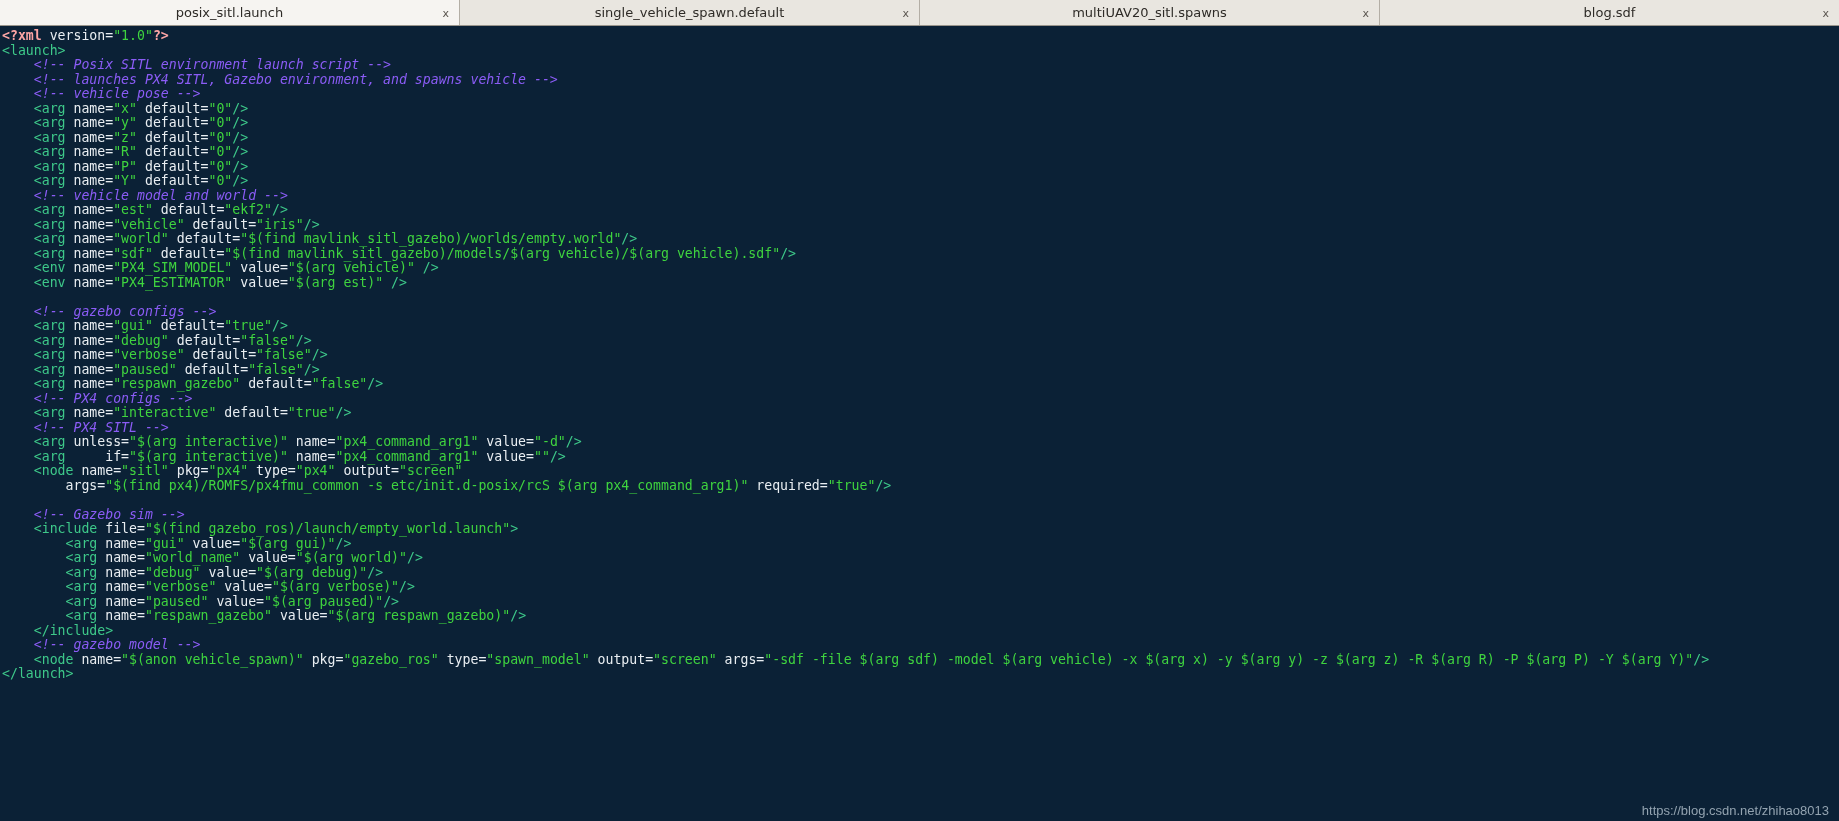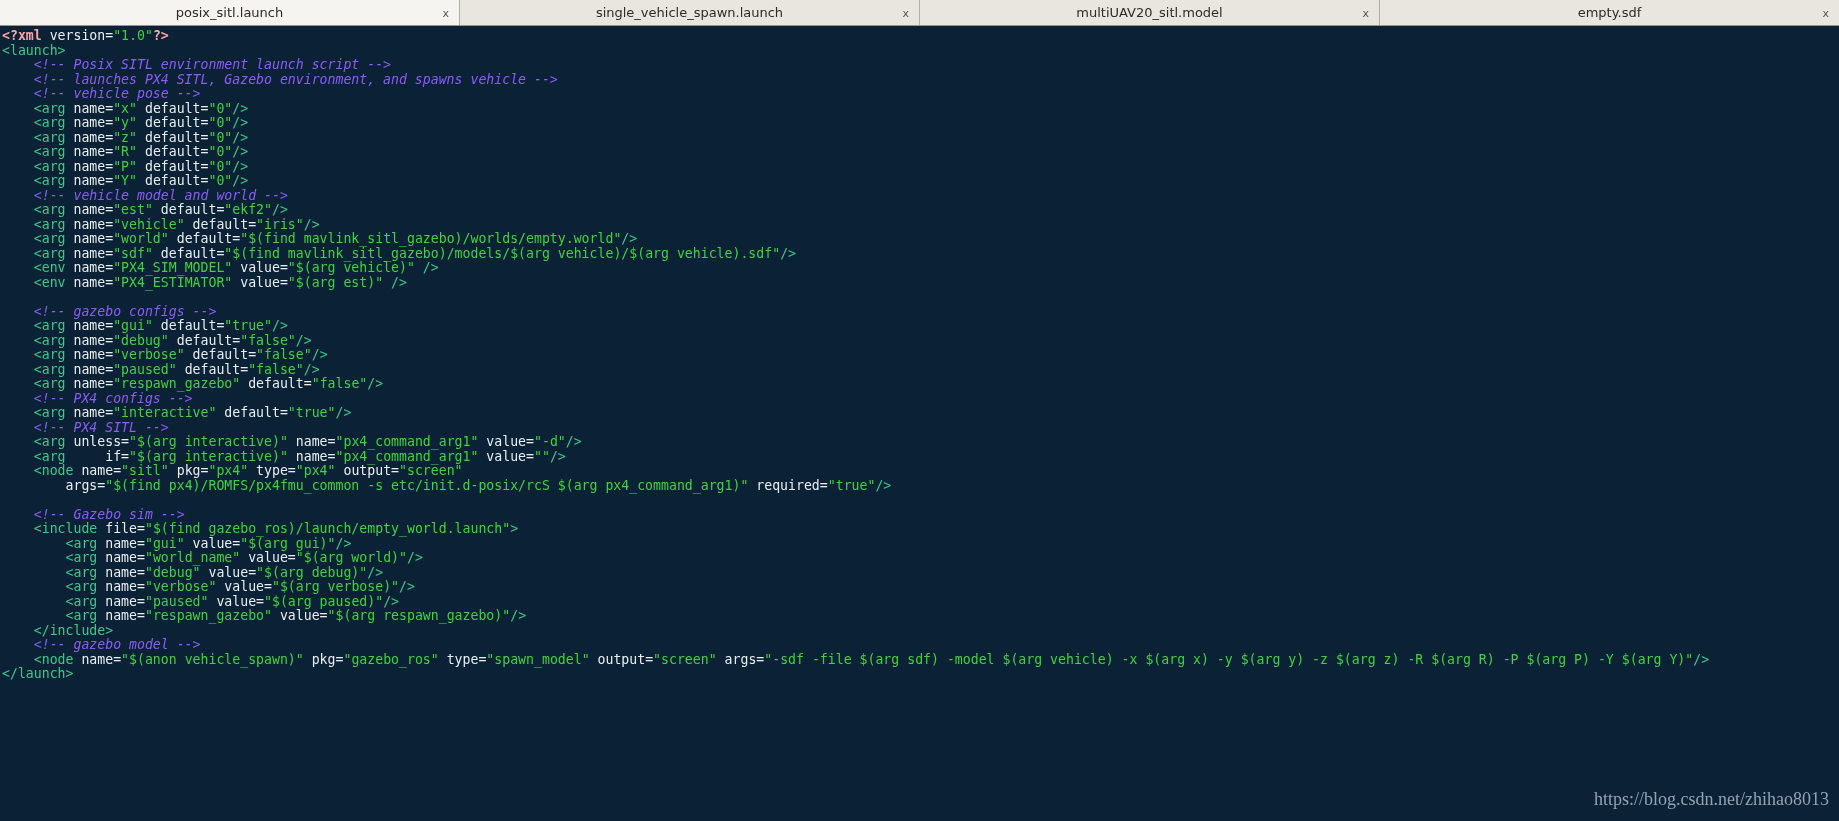--- a/index.html
+++ b/index.html
@@ -83,45 +83,45 @@
   .attr     { color: #e9eef2; }   
   .val      { color: #3fd43f; }   
   .cmt      { color: #8b5cf6; font-style: italic; }
   .pi       { color: #fca5a5; font-weight: bold; }
   .pival    { color: #3fd43f; }
 
   
   #watermark {
     position: absolute;
     right: 10px;
-    bottom: 11px;
-    font-family: Liberation Serif, serif;
-    font-size: 18px;
+    bottom: 3px;
+    font-family: Liberation Sans, sans-serif;
+    font-size: 13px;
     color: #93a3b0;
     user-select: none;
   }
 </style>
 </head>
 <body>
 
 <div id="tabbar">
     <div class="tab active">
       <span class="tab-label">posix_sitl.launch</span>
       <span class="tab-close">x</span>
     </div>
     <div class="tab">
-      <span class="tab-label">single_vehicle_spawn.launch</span>
+      <span class="tab-label">single_vehicle_spawn.default</span>
       <span class="tab-close">x</span>
     </div>
     <div class="tab">
-      <span class="tab-label">multiUAV20_sitl.model</span>
+      <span class="tab-label">multiUAV20_sitl.spawns</span>
       <span class="tab-close">x</span>
     </div>
     <div class="tab">
-      <span class="tab-label">empty.sdf</span>
+      <span class="tab-label">blog.sdf</span>
       <span class="tab-close">x</span>
     </div>
   </div>
 
 <div id="editor">
   <pre id="code"><span class="ln"><span class="pi">&lt;?xml</span><span class="attr"> version=</span><span class="pival">"1.0"</span><span class="pi">?&gt;</span></span><span class="ln"><span class="tag">&lt;launch</span><span class="tag">&gt;</span></span><span class="ln">    <span class="cmt">&lt;!-- Posix SITL environment launch script --&gt;</span></span><span class="ln">    <span class="cmt">&lt;!-- launches PX4 SITL, Gazebo environment, and spawns vehicle --&gt;</span></span><span class="ln">    <span class="cmt">&lt;!-- vehicle pose --&gt;</span></span><span class="ln"><span class="attr">    </span><span class="tag">&lt;arg</span><span class="attr"> name=</span><span class="val">"x"</span><span class="attr"> default=</span><span class="val">"0"</span><span class="tag">/&gt;</span></span><span class="ln"><span class="attr">    </span><span class="tag">&lt;arg</span><span class="attr"> name=</span><span class="val">"y"</span><span class="attr"> default=</span><span class="val">"0"</span><span class="tag">/&gt;</span></span><span class="ln"><span class="attr">    </span><span class="tag">&lt;arg</span><span class="attr"> name=</span><span class="val">"z"</span><span class="attr"> default=</span><span class="val">"0"</span><span class="tag">/&gt;</span></span><span class="ln"><span class="attr">    </span><span class="tag">&lt;arg</span><span class="attr"> name=</span><span class="val">"R"</span><span class="attr"> default=</span><span class="val">"0"</span><span class="tag">/&gt;</span></span><span class="ln"><span class="attr">    </span><span class="tag">&lt;arg</span><span class="attr"> name=</span><span class="val">"P"</span><span class="attr"> default=</span><span class="val">"0"</span><span class="tag">/&gt;</span></span><span class="ln"><span class="attr">    </span><span class="tag">&lt;arg</span><span class="attr"> name=</span><span class="val">"Y"</span><span class="attr"> default=</span><span class="val">"0"</span><span class="tag">/&gt;</span></span><span class="ln">    <span class="cmt">&lt;!-- vehicle model and world --&gt;</span></span><span class="ln"><span class="attr">    </span><span class="tag">&lt;arg</span><span class="attr"> name=</span><span class="val">"est"</span><span class="attr"> default=</span><span class="val">"ekf2"</span><span class="tag">/&gt;</span></span><span class="ln"><span class="attr">    </span><span class="tag">&lt;arg</span><span class="attr"> name=</span><span class="val">"vehicle"</span><span class="attr"> default=</span><span class="val">"iris"</span><span class="tag">/&gt;</span></span><span class="ln"><span class="attr">    </span><span class="tag">&lt;arg</span><span class="attr"> name=</span><span class="val">"world"</span><span class="attr"> default=</span><span class="val">"$(find mavlink_sitl_gazebo)/worlds/empty.world"</span><span class="tag">/&gt;</span></span><span class="ln"><span class="attr">    </span><span class="tag">&lt;arg</span><span class="attr"> name=</span><span class="val">"sdf"</span><span class="attr"> default=</span><span class="val">"$(find mavlink_sitl_gazebo)/models/$(arg vehicle)/$(arg vehicle).sdf"</span><span class="tag">/&gt;</span></span><span class="ln"><span class="attr">    </span><span class="tag">&lt;env</span><span class="attr"> name=</span><span class="val">"PX4_SIM_MODEL"</span><span class="attr"> value=</span><span class="val">"$(arg vehicle)"</span><span class="attr"> </span><span class="tag">/&gt;</span></span><span class="ln"><span class="attr">    </span><span class="tag">&lt;env</span><span class="attr"> name=</span><span class="val">"PX4_ESTIMATOR"</span><span class="attr"> value=</span><span class="val">"$(arg est)"</span><span class="attr"> </span><span class="tag">/&gt;</span></span><span class="ln">&nbsp;</span><span class="ln">    <span class="cmt">&lt;!-- gazebo configs --&gt;</span></span><span class="ln"><span class="attr">    </span><span class="tag">&lt;arg</span><span class="attr"> name=</span><span class="val">"gui"</span><span class="attr"> default=</span><span class="val">"true"</span><span class="tag">/&gt;</span></span><span class="ln"><span class="attr">    </span><span class="tag">&lt;arg</span><span class="attr"> name=</span><span class="val">"debug"</span><span class="attr"> default=</span><span class="val">"false"</span><span class="tag">/&gt;</span></span><span class="ln"><span class="attr">    </span><span class="tag">&lt;arg</span><span class="attr"> name=</span><span class="val">"verbose"</span><span class="attr"> default=</span><span class="val">"false"</span><span class="tag">/&gt;</span></span><span class="ln"><span class="attr">    </span><span class="tag">&lt;arg</span><span class="attr"> name=</span><span class="val">"paused"</span><span class="attr"> default=</span><span class="val">"false"</span><span class="tag">/&gt;</span></span><span class="ln"><span class="attr">    </span><span class="tag">&lt;arg</span><span class="attr"> name=</span><span class="val">"respawn_gazebo"</span><span class="attr"> default=</span><span class="val">"false"</span><span class="tag">/&gt;</span></span><span class="ln">    <span class="cmt">&lt;!-- PX4 configs --&gt;</span></span><span class="ln"><span class="attr">    </span><span class="tag">&lt;arg</span><span class="attr"> name=</span><span class="val">"interactive"</span><span class="attr"> default=</span><span class="val">"true"</span><span class="tag">/&gt;</span></span><span class="ln">    <span class="cmt">&lt;!-- PX4 SITL --&gt;</span></span><span class="ln"><span class="attr">    </span><span class="tag">&lt;arg</span><span class="attr"> unless=</span><span class="val">"$(arg interactive)"</span><span class="attr"> name=</span><span class="val">"px4_command_arg1"</span><span class="attr"> value=</span><span class="val">"-d"</span><span class="tag">/&gt;</span></span><span class="ln"><span class="attr">    </span><span class="tag">&lt;arg</span><span class="attr">     if=</span><span class="val">"$(arg interactive)"</span><span class="attr"> name=</span><span class="val">"px4_command_arg1"</span><span class="attr"> value=</span><span class="val">""</span><span class="tag">/&gt;</span></span><span class="ln"><span class="attr">    </span><span class="tag">&lt;node</span><span class="attr"> name=</span><span class="val">"sitl"</span><span class="attr"> pkg=</span><span class="val">"px4"</span><span class="attr"> type=</span><span class="val">"px4"</span><span class="attr"> output=</span><span class="val">"screen"</span></span><span class="ln"><span class="attr">        args=</span><span class="val">"$(find px4)/ROMFS/px4fmu_common -s etc/init.d-posix/rcS $(arg px4_command_arg1)"</span><span class="attr"> required=</span><span class="val">"true"</span><span class="tag">/&gt;</span></span><span class="ln">&nbsp;</span><span class="ln">    <span class="cmt">&lt;!-- Gazebo sim --&gt;</span></span><span class="ln"><span class="attr">    </span><span class="tag">&lt;include</span><span class="attr"> file=</span><span class="val">"$(find gazebo_ros)/launch/empty_world.launch"</span><span class="tag">&gt;</span></span><span class="ln"><span class="attr">        </span><span class="tag">&lt;arg</span><span class="attr"> name=</span><span class="val">"gui"</span><span class="attr"> value=</span><span class="val">"$(arg gui)"</span><span class="tag">/&gt;</span></span><span class="ln"><span class="attr">        </span><span class="tag">&lt;arg</span><span class="attr"> name=</span><span class="val">"world_name"</span><span class="attr"> value=</span><span class="val">"$(arg world)"</span><span class="tag">/&gt;</span></span><span class="ln"><span class="attr">        </span><span class="tag">&lt;arg</span><span class="attr"> name=</span><span class="val">"debug"</span><span class="attr"> value=</span><span class="val">"$(arg debug)"</span><span class="tag">/&gt;</span></span><span class="ln"><span class="attr">        </span><span class="tag">&lt;arg</span><span class="attr"> name=</span><span class="val">"verbose"</span><span class="attr"> value=</span><span class="val">"$(arg verbose)"</span><span class="tag">/&gt;</span></span><span class="ln"><span class="attr">        </span><span class="tag">&lt;arg</span><span class="attr"> name=</span><span class="val">"paused"</span><span class="attr"> value=</span><span class="val">"$(arg paused)"</span><span class="tag">/&gt;</span></span><span class="ln"><span class="attr">        </span><span class="tag">&lt;arg</span><span class="attr"> name=</span><span class="val">"respawn_gazebo"</span><span class="attr"> value=</span><span class="val">"$(arg respawn_gazebo)"</span><span class="tag">/&gt;</span></span><span class="ln"><span class="attr">    </span><span class="tag">&lt;/include</span><span class="tag">&gt;</span></span><span class="ln">    <span class="cmt">&lt;!-- gazebo model --&gt;</span></span><span class="ln"><span class="attr">    </span><span class="tag">&lt;node</span><span class="attr"> name=</span><span class="val">"$(anon vehicle_spawn)"</span><span class="attr"> pkg=</span><span class="val">"gazebo_ros"</span><span class="attr"> type=</span><span class="val">"spawn_model"</span><span class="attr"> output=</span><span class="val">"screen"</span><span class="attr"> args=</span><span class="val">"-sdf -file $(arg sdf) -model $(arg vehicle) -x $(arg x) -y $(arg y) -z $(arg z) -R $(arg R) -P $(arg P) -Y $(arg Y)"</span><span class="tag">/&gt;</span></span><span class="ln"><span class="tag">&lt;/launch</span><span class="tag">&gt;</span></span></pre>
   <div id="watermark">https://blog.csdn.net/zhihao8013</div>
 </div>
 
 </body></html>

